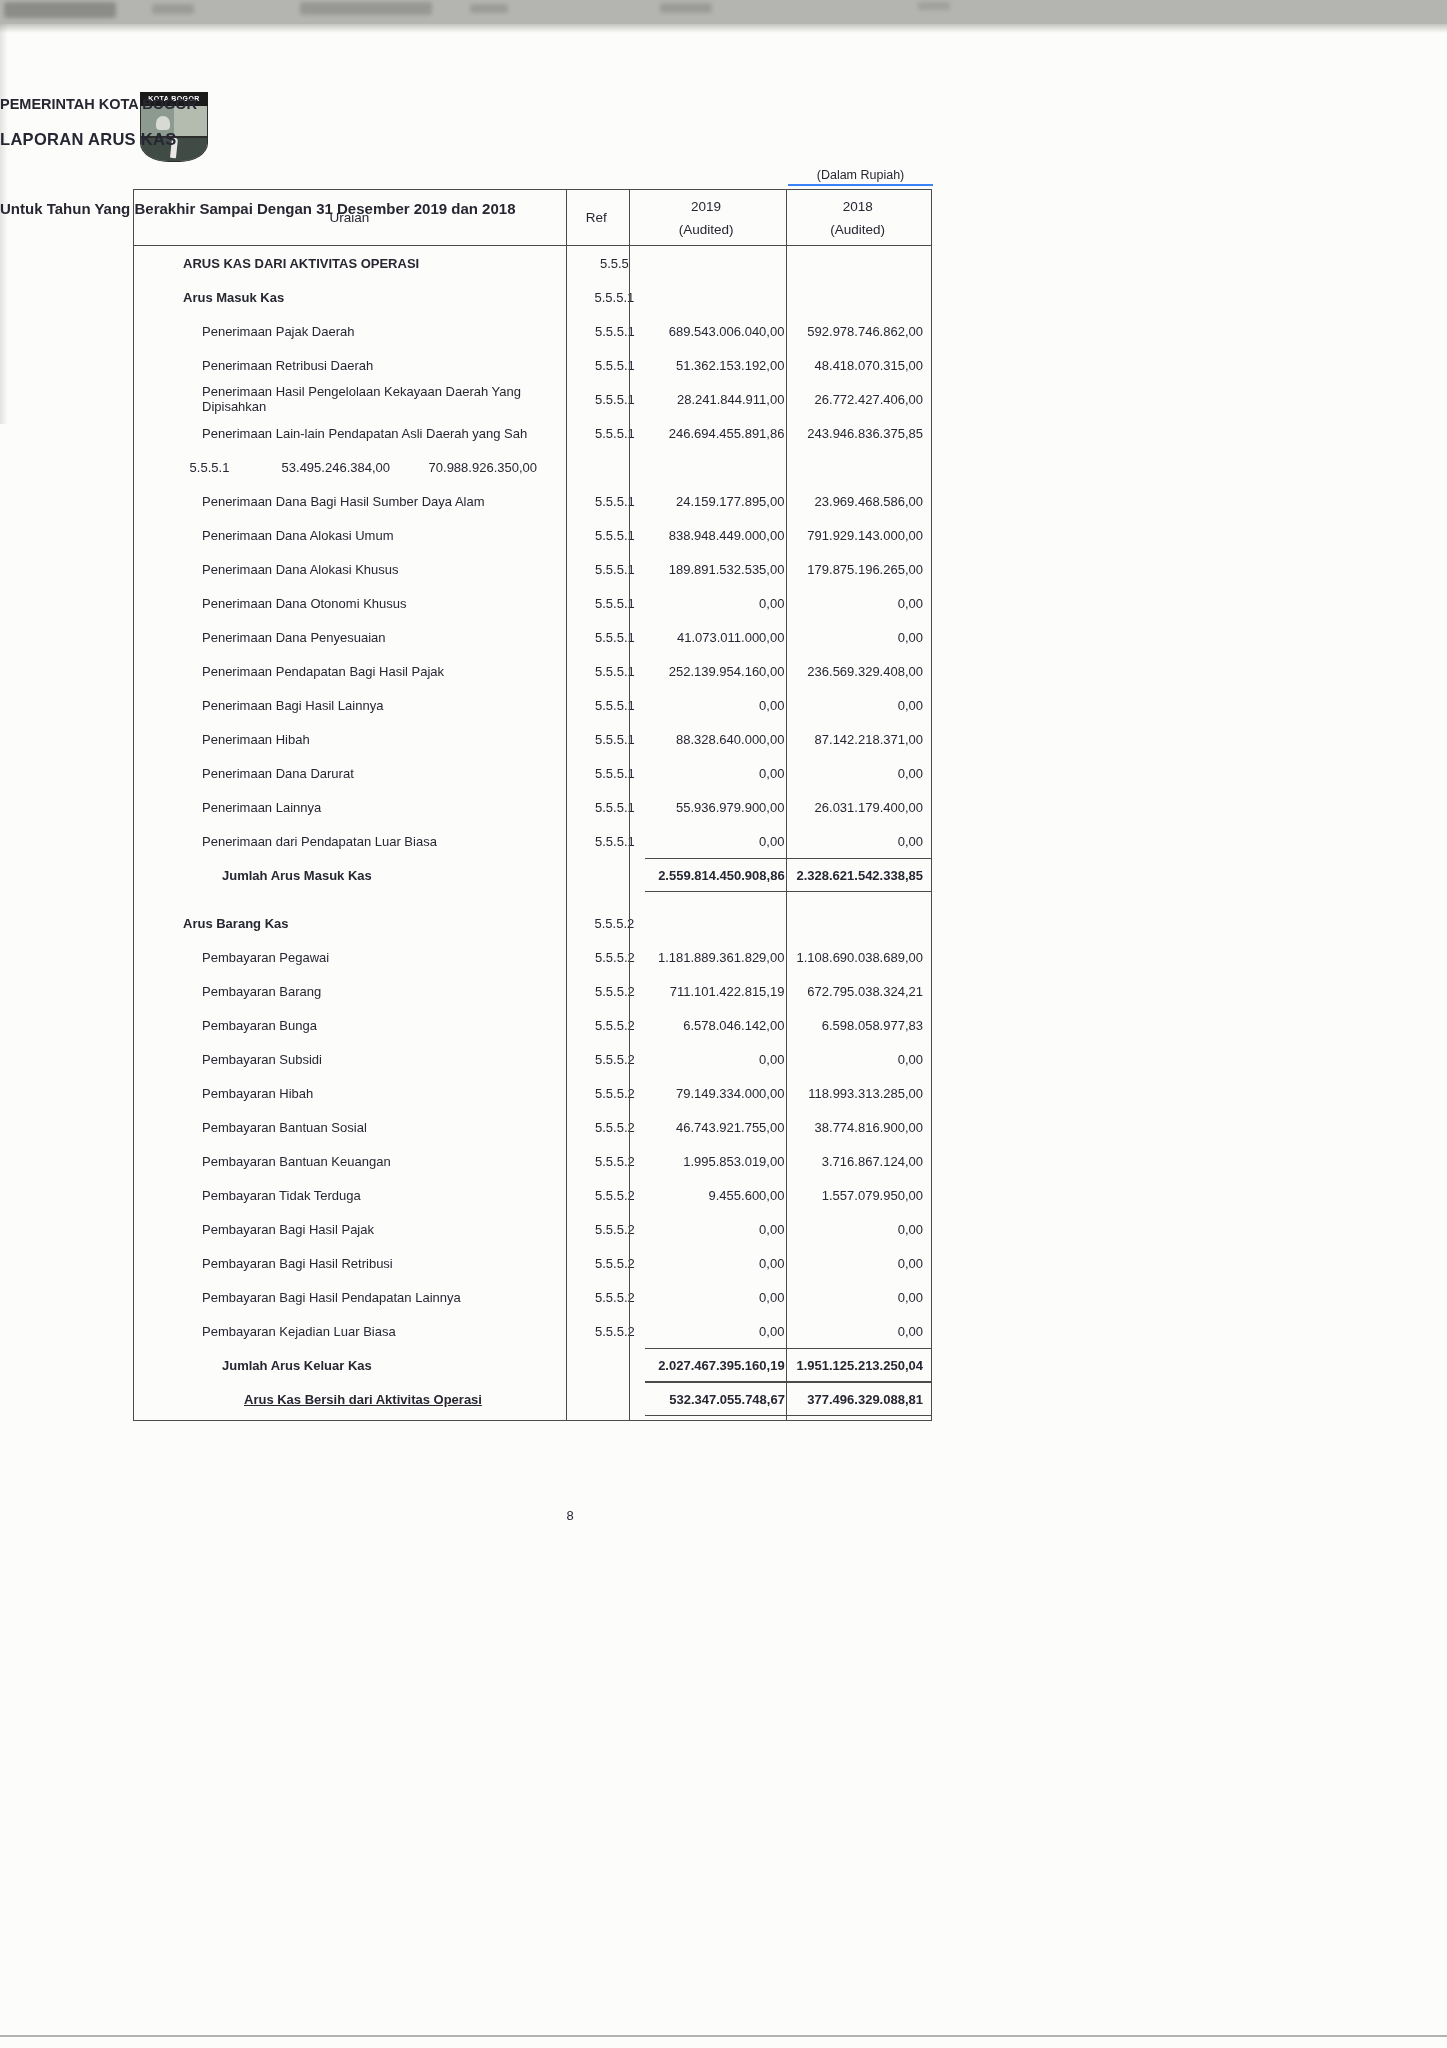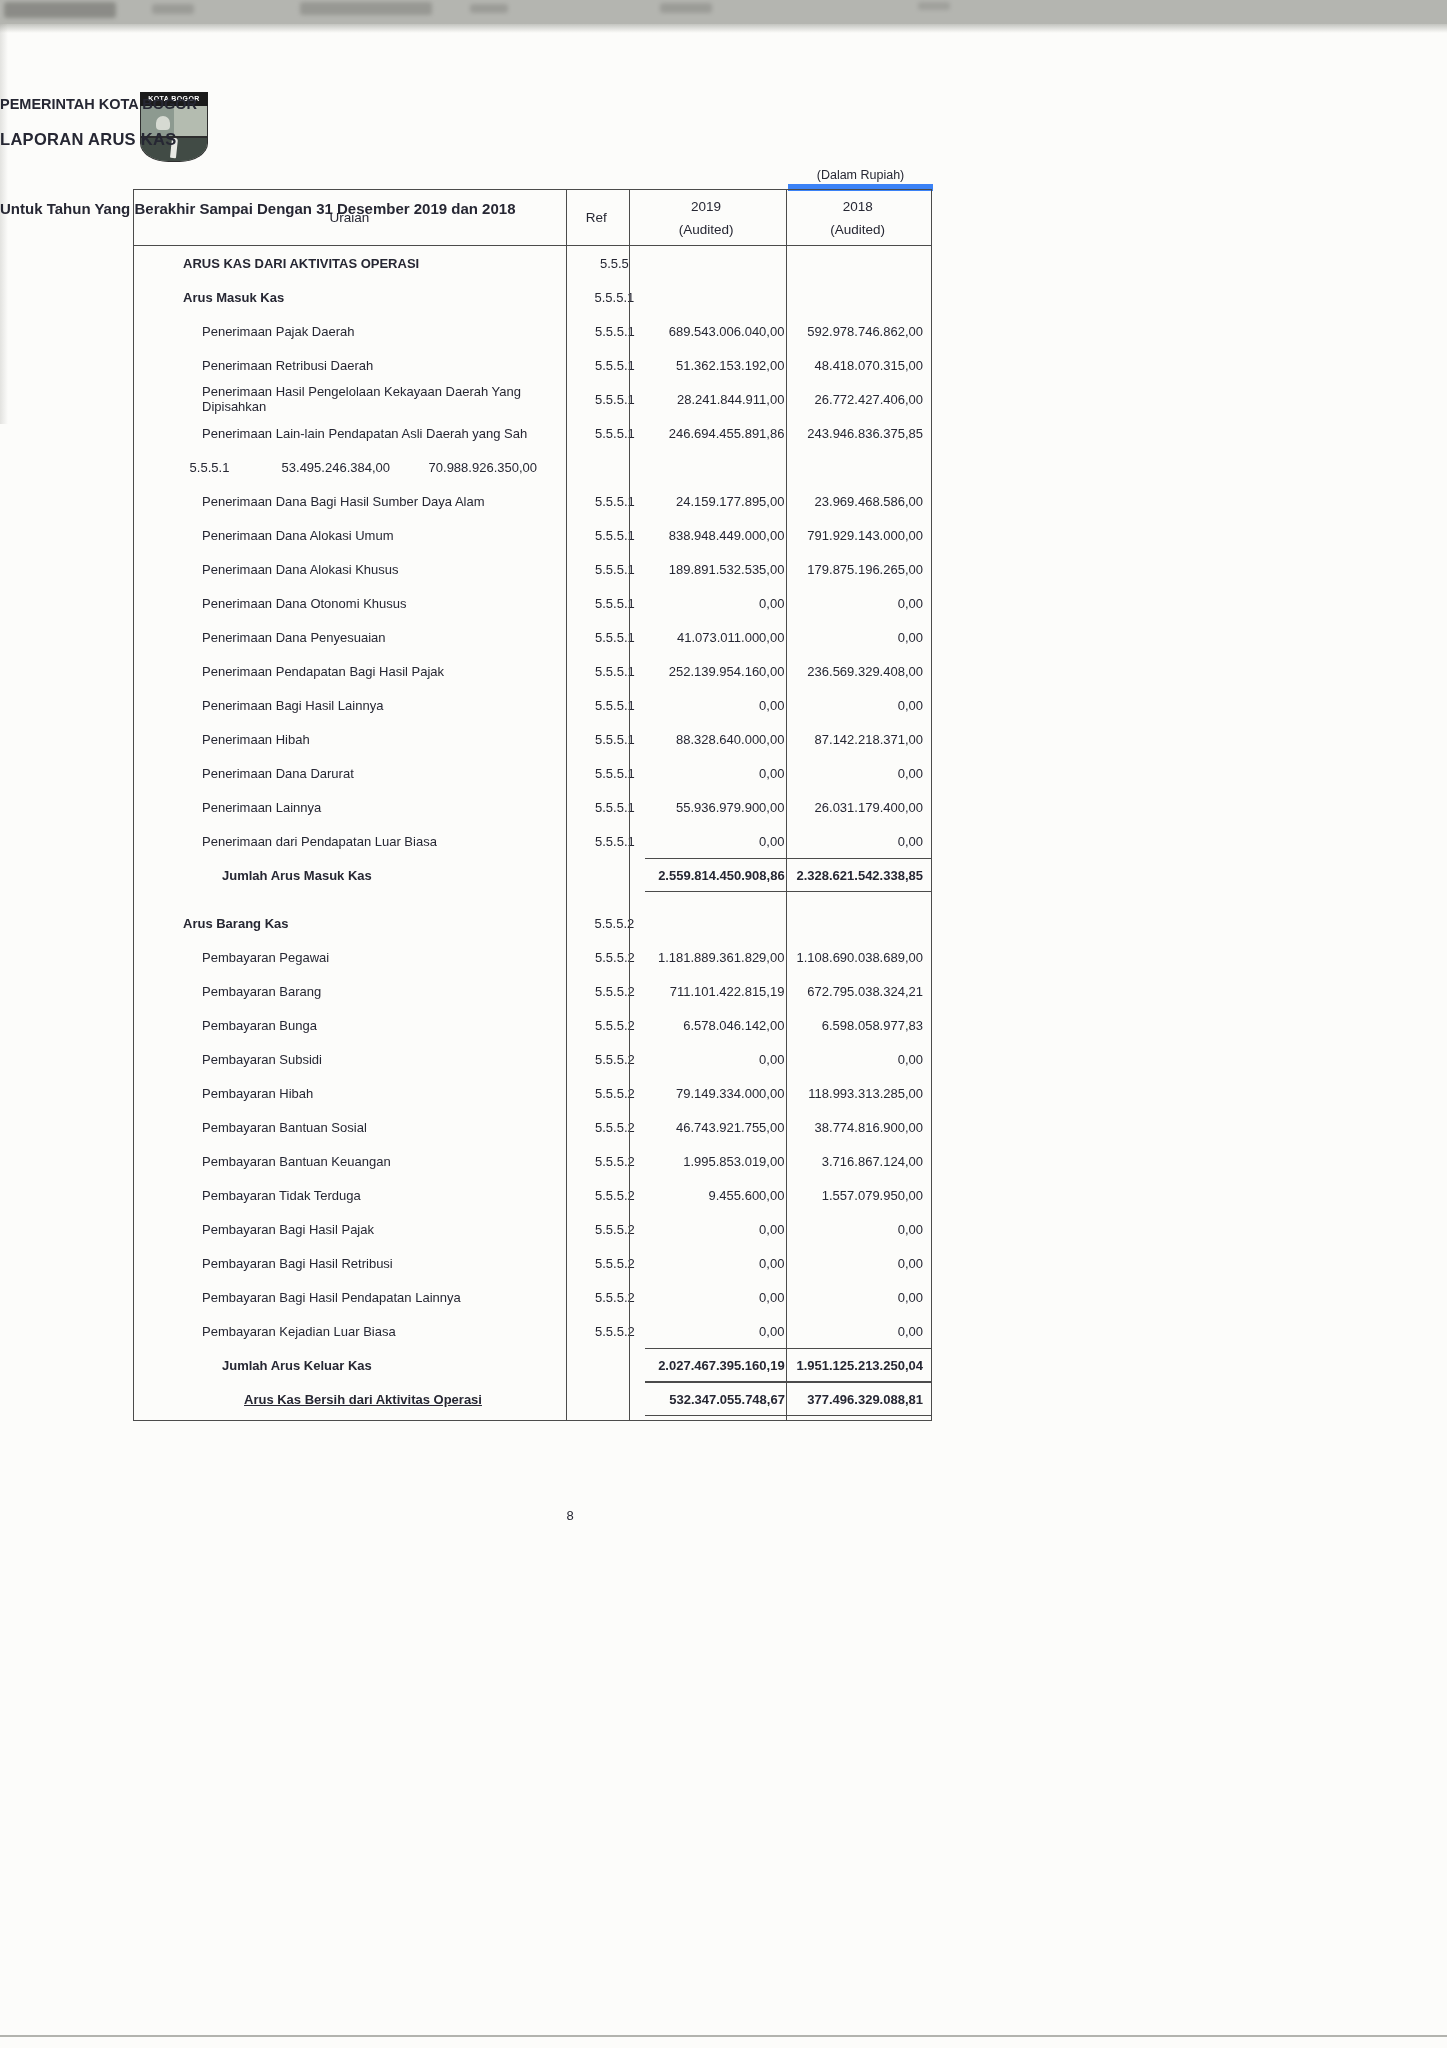--- a/index.html
+++ b/index.html
@@ -50,21 +50,21 @@
   .lq-mid { left:0; top:54%; width:100%; height:2px; background:#2d2d2d; }
 
   
   .hline { position:absolute; left:0; width:1140px; }
   .org-name  { top:96px;  font-size:14.5px; font-weight:bold; }
   .doc-title { top:122px; font-size:16.5px; font-weight:bold; letter-spacing:.3px;margin-top:8px; }
   .doc-sub   { top:152px; font-size:15px;   font-weight:bold;margin-top:48px; }
   .dalam-rupiah {
     position:absolute; top:168px; left:788px; width:145px;
     text-align:center; font-size:12.5px; padding-bottom:2px;
-    border-bottom:7px solid #3b82f6;
+    border-bottom:2px solid #3b82f6;
   }
 
   
   .fin-table {
     position:absolute; left:133px; top:189px; width:799px;
     border:1px solid #4b4b4b;
   }
   .vline { position:absolute; top:0; bottom:0; width:1px; background:#4b4b4b; z-index:3; }
   .vl1 { left:432px; } .vl2 { left:495px; } .vl3 { left:652px; }
 

